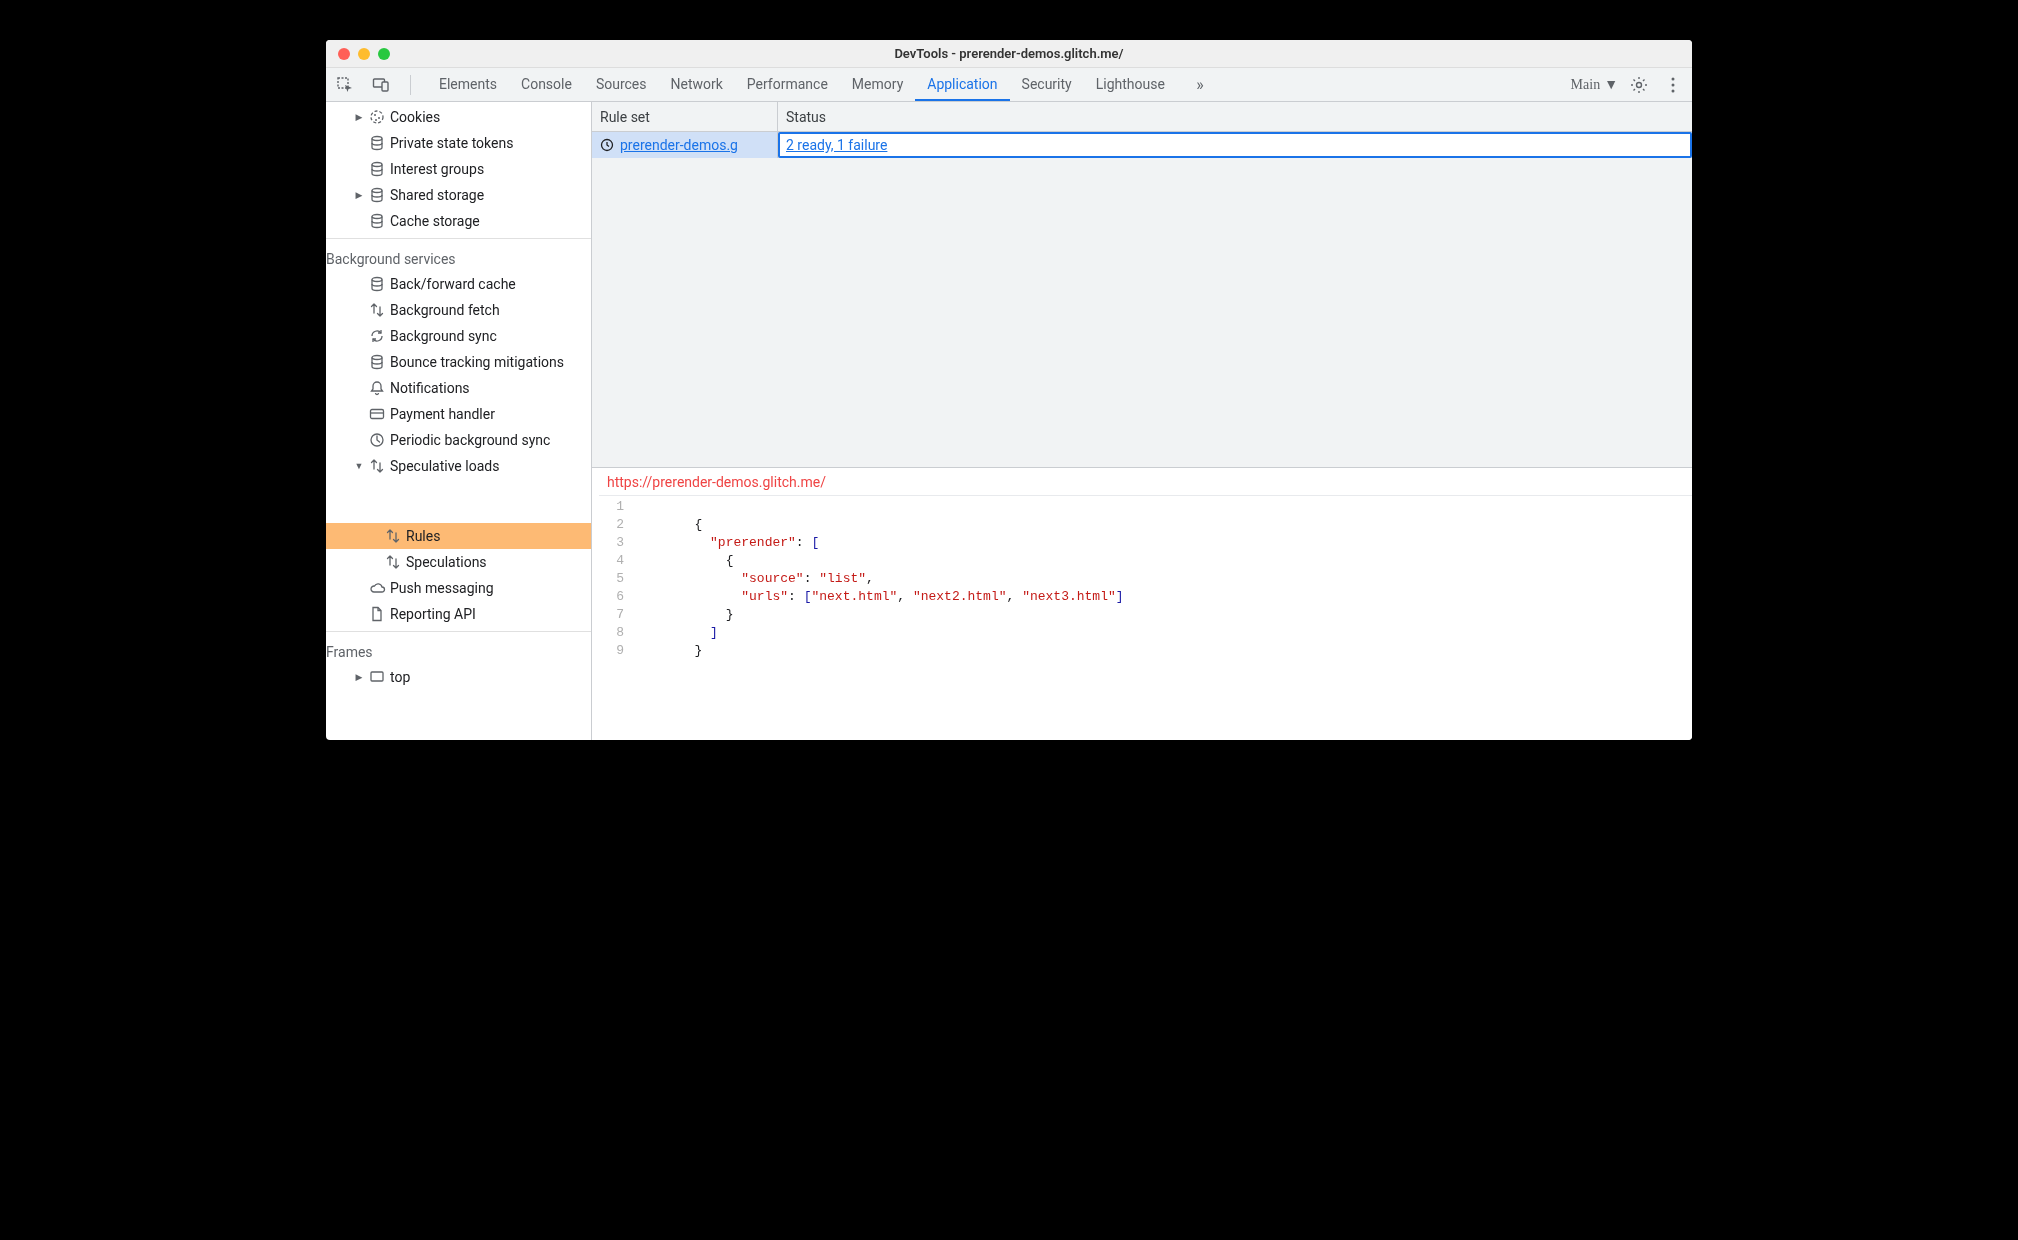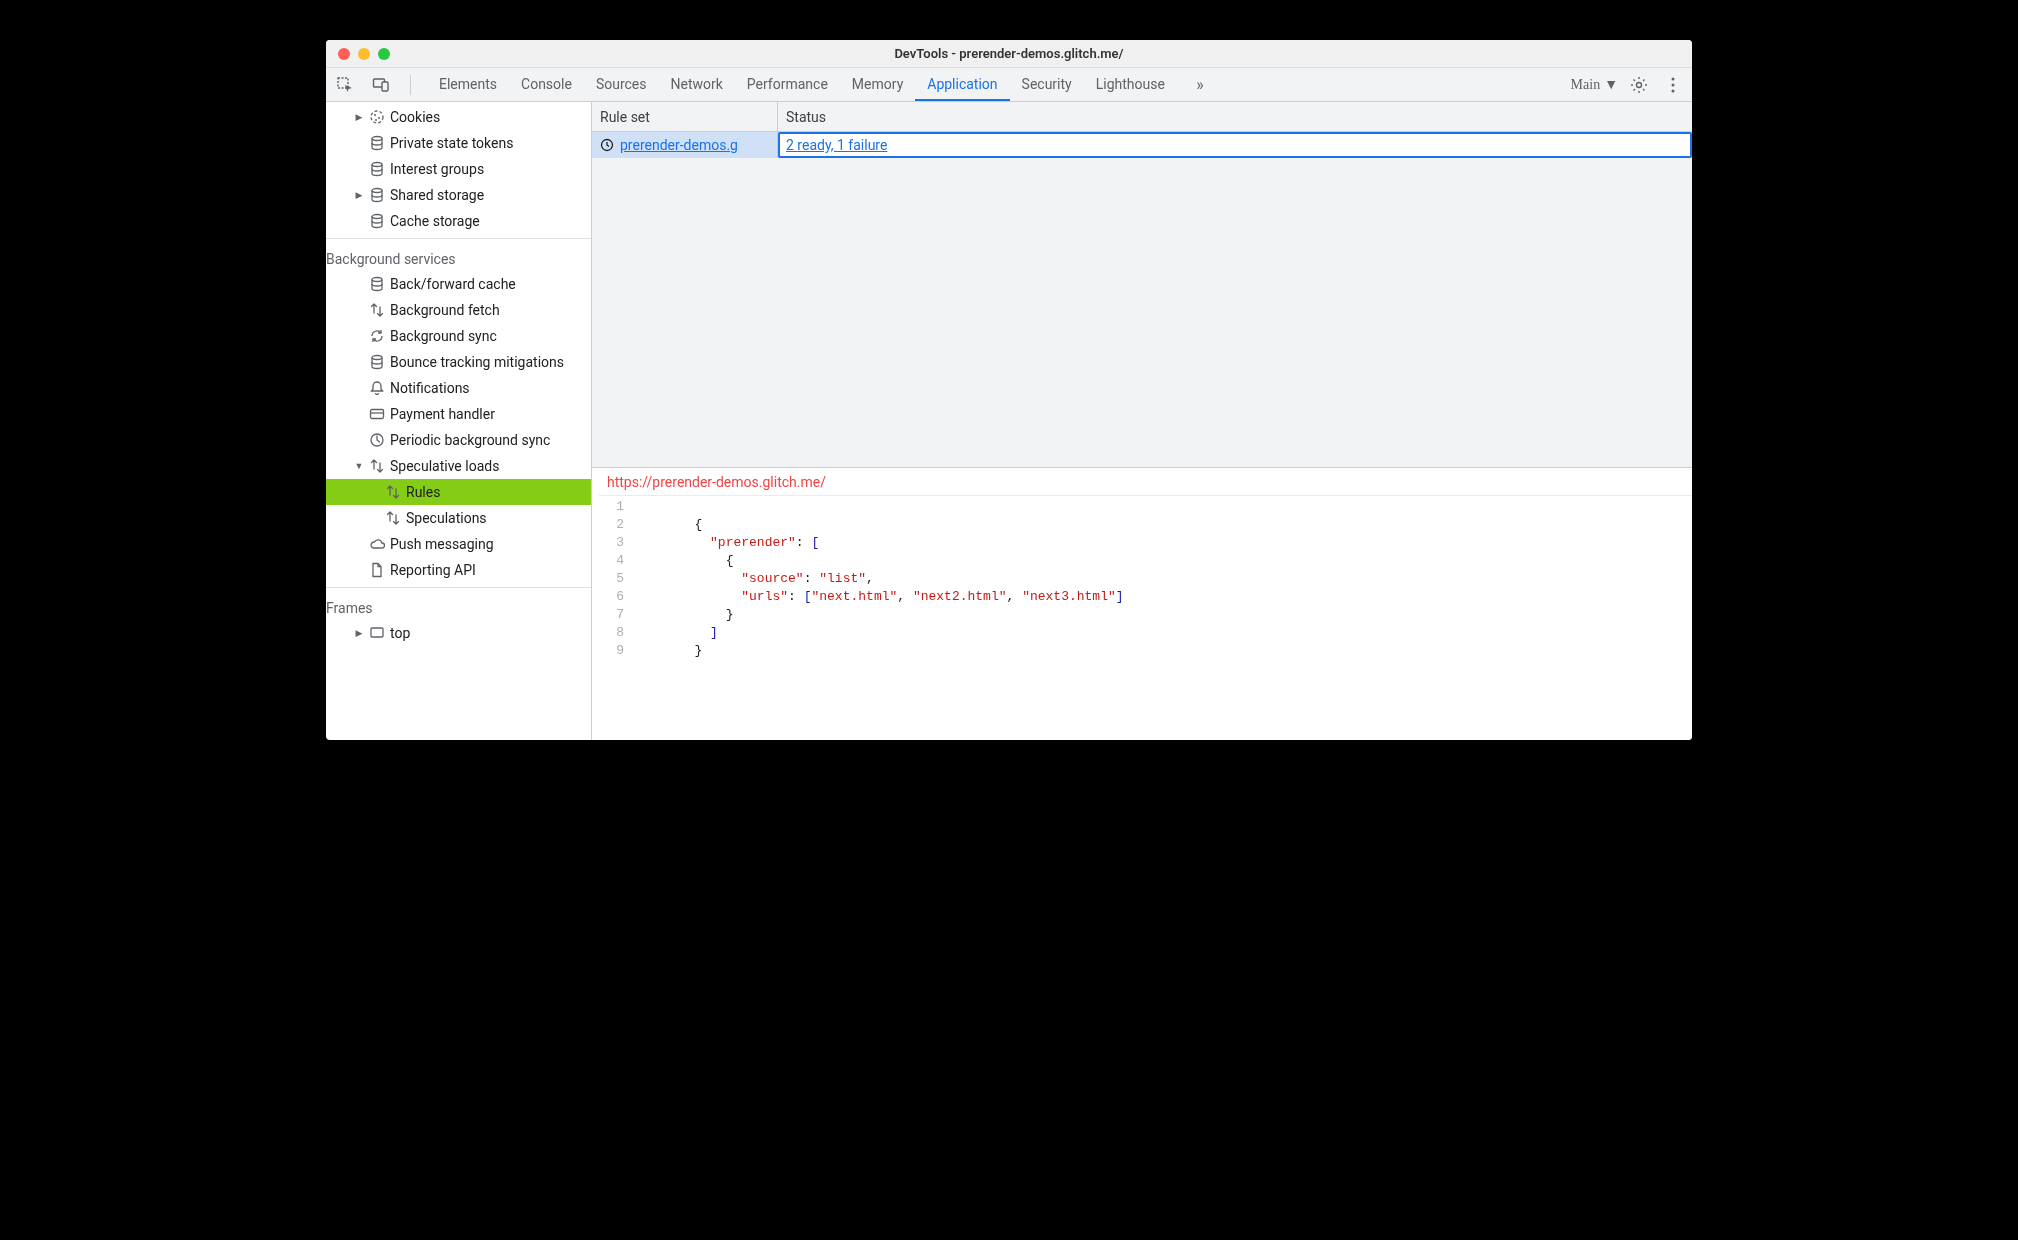--- a/index.html
+++ b/index.html
@@ -112,21 +112,21 @@
     display: flex;
     align-items: center;
     height: 26px;
     padding-left: 10px;
     gap: 4px;
     cursor: pointer;
     white-space: nowrap;
   }
   .tree-item.level-1 { padding-left: 28px; }
   .tree-item.level-2 { padding-left: 44px; }
-  .tree-item.selected { background: #84cc16; }
+  .tree-item.selected { background: #fdba74; margin-top: 44px; }
   .tree-item .arrow {
     width: 10px;
     font-size: 9px;
     color: #5f6368;
     text-align: center;
     flex: 0 0 10px;
   }
   .tree-item .icon {
     width: 18px; height: 18px;
     display: flex; align-items: center; justify-content: center;

